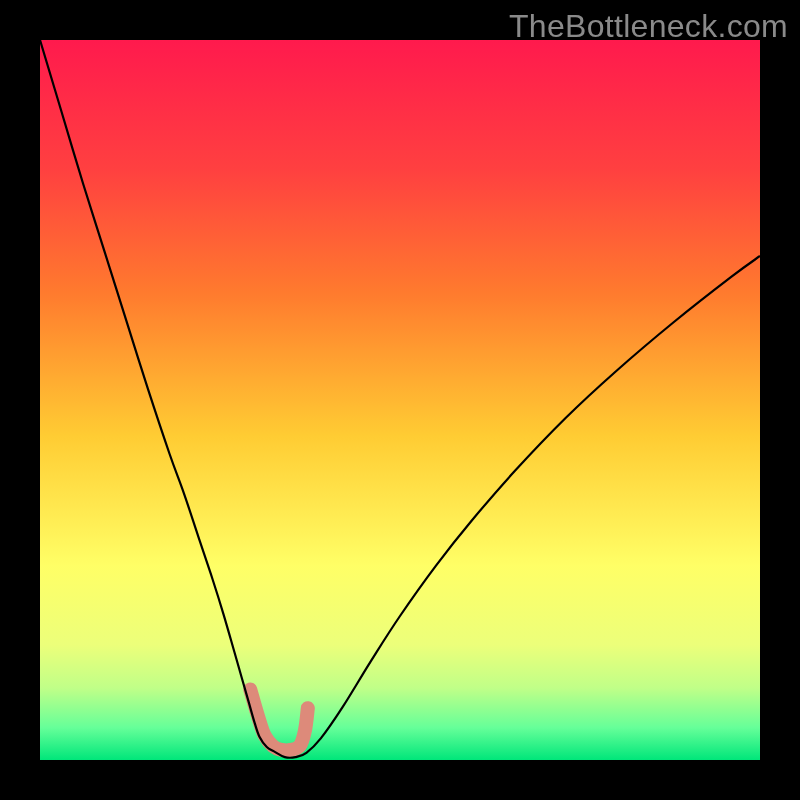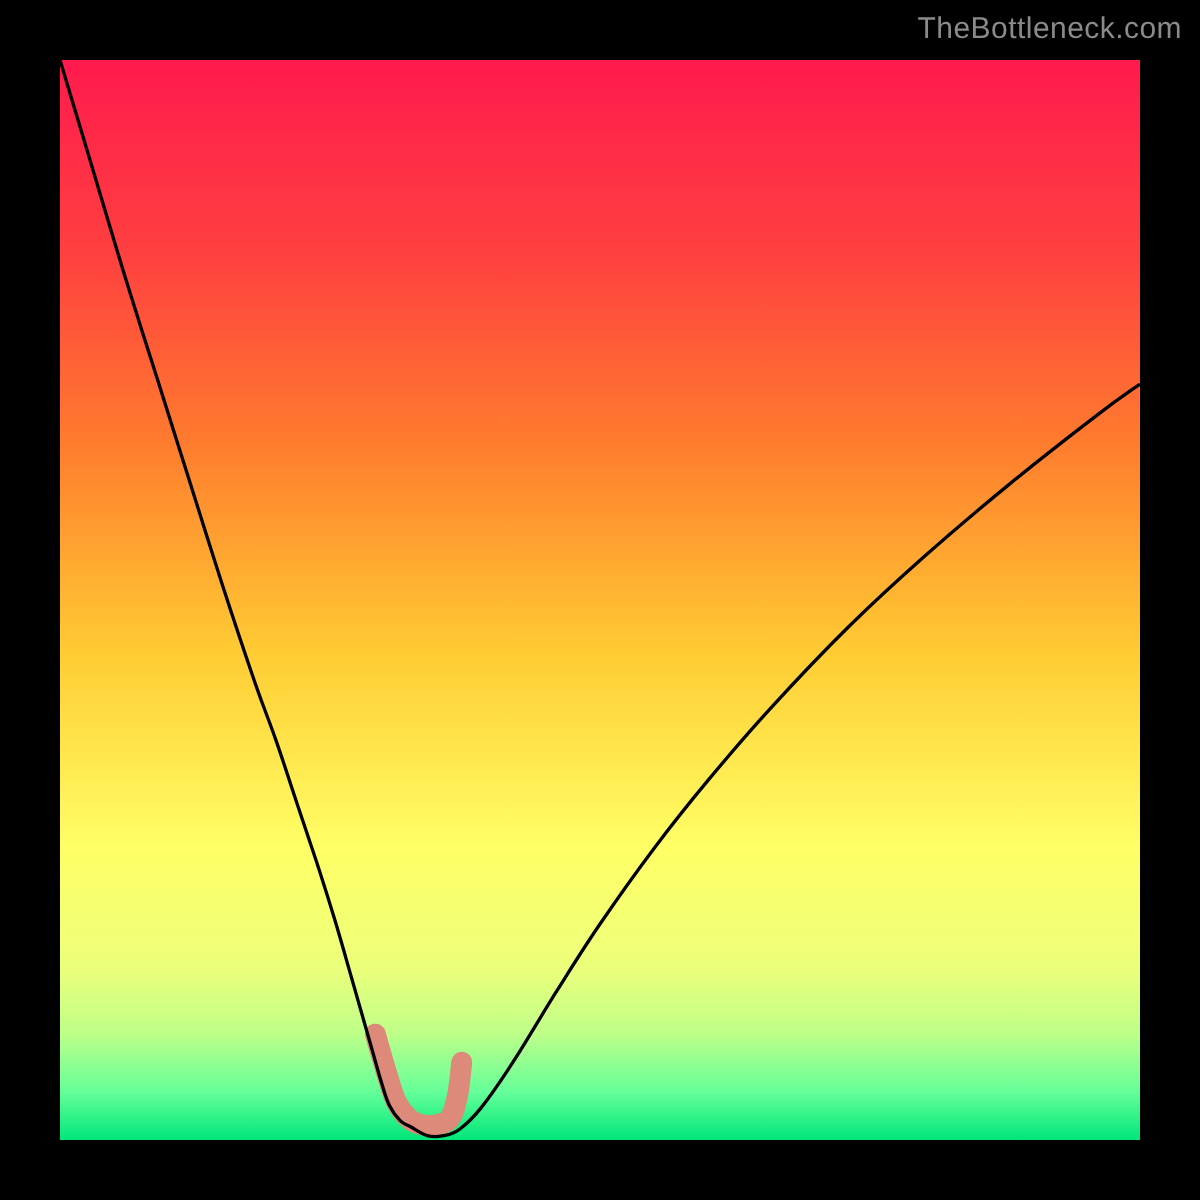--- a/index.html
+++ b/index.html
@@ -24,21 +24,21 @@
     top: 40px;
     width: 720px;
     height: 720px;
     overflow: hidden;
   }
   .watermark {
     position: absolute;
     top: 8px;
     right: 12px;
     color: #8a8a8a;
-    font-size: 20px;
+    font-size: 32px;
     letter-spacing: 0.3px;
     font-weight: 400;
     user-select: none;
   }
 </style>
 </head>
 <body>
 
 <div class="frame">
 

